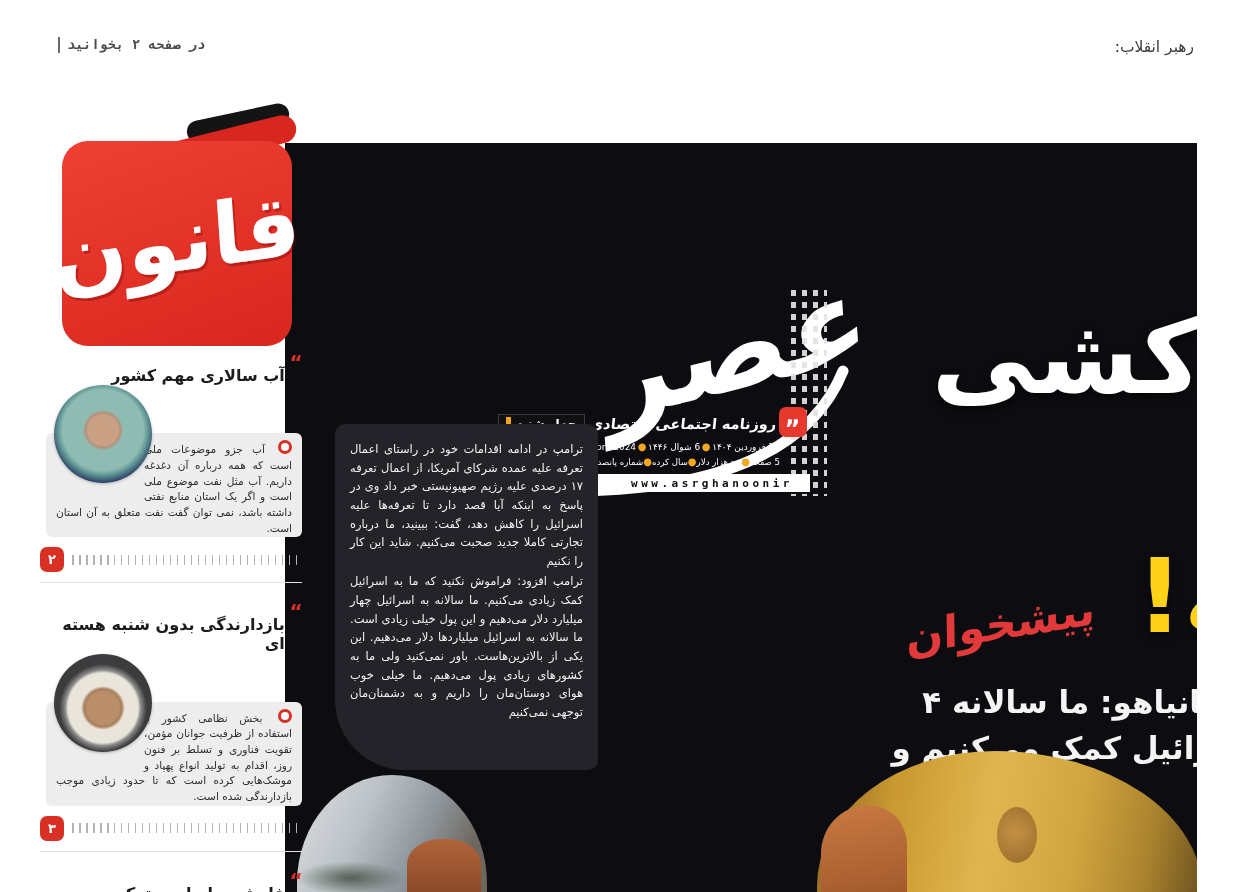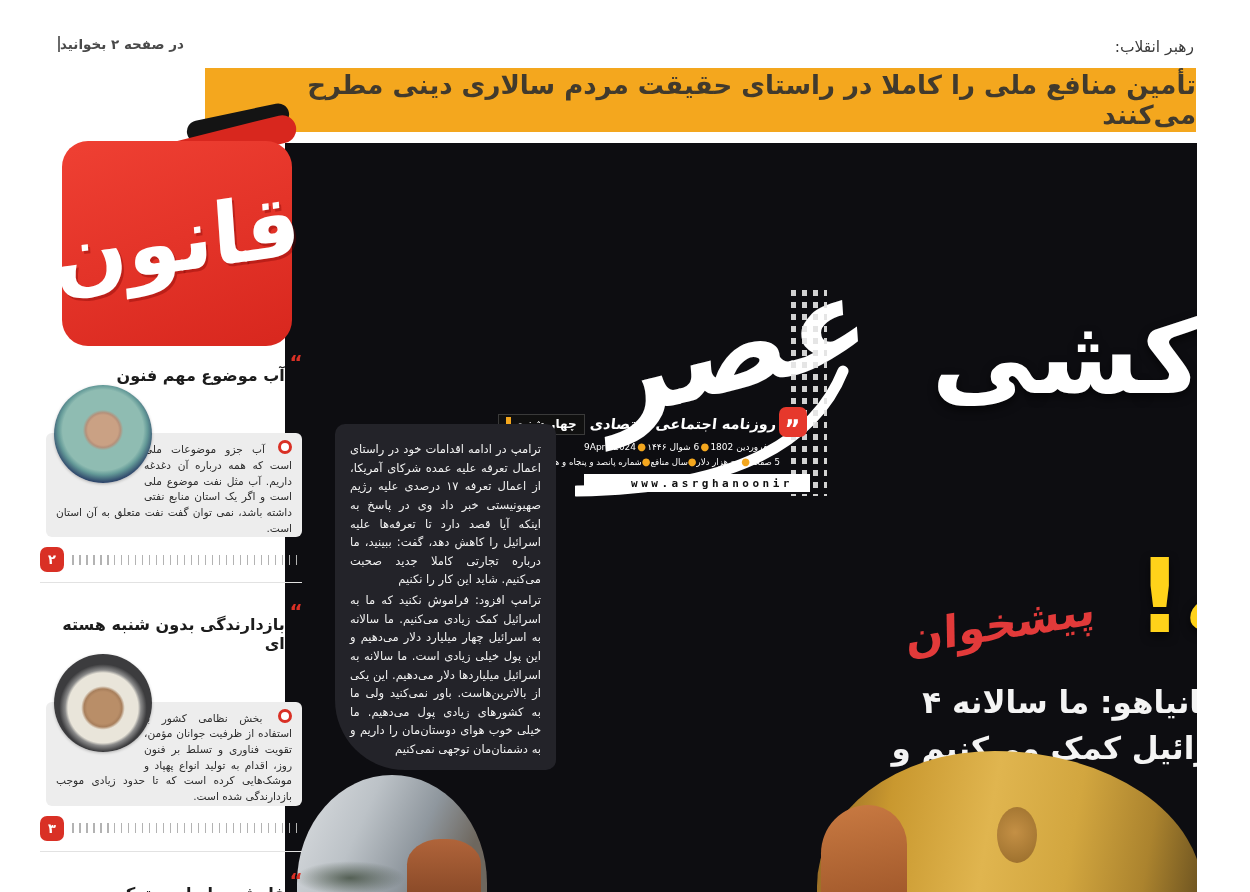--- a/index.html
+++ b/index.html
@@ -1,19 +1,19 @@
 <!DOCTYPE html>
 <html lang="fa"><head>
 <meta charset="utf-8">
 <style>
   html,body{margin:0;padding:0;background:#ffffff;}
   .page{position:relative;width:1250px;height:892px;background:#fff;overflow:hidden;
         font-family:"DejaVu Sans",sans-serif;}
   
-  .top-left{position:absolute;left:58px;top:36px;display:flex;align-items:center;gap:0;}
+  .top-left{position:absolute;left:58px;top:36px;display:flex;align-items:center;gap:7px;font-family:Liberation Mono, monospace;}
   .top-left .bar{width:2px;height:16px;background:#6a6a6a;}
   .top-left .txt{font-size:13.5px;font-weight:bold;color:#4a4a4a;direction:rtl;}
   .top-right{position:absolute;right:56px;top:38px;font-size:15.5px;font-weight:normal;color:#3b3b3b;direction:rtl;}
   
   .banner{position:absolute;left:205px;top:68px;width:991px;height:64px;background:#f4a71e;
           display:flex;align-items:center;justify-content:center;direction:rtl;}
   .banner .txt{font-size:26px;font-weight:bold;color:#413a2d;letter-spacing:-.5px;}
   
   .panel{position:absolute;left:285px;top:143px;width:912px;height:749px;background:#0d0d11;overflow:hidden;}
   
@@ -48,21 +48,21 @@
           display:flex;align-items:center;justify-content:center;padding-left:30px;}
   .urlbar .txt{font-family:"DejaVu Sans Mono",monospace;font-size:11px;font-weight:bold;color:#111;letter-spacing:3.5px;}
   
   .headline{position:absolute;left:588px;top:148px;width:604px;text-align:right;direction:rtl;}
   .hl1{color:#ffffff;font-size:104px;font-weight:bold;line-height:1.28;letter-spacing:-2px;
        text-shadow:0 4px 10px rgba(0,0,0,.6);}
   .hl2{color:#ffd21a;font-size:104px;font-weight:bold;line-height:1.1;letter-spacing:-2px;
        text-shadow:0 4px 10px rgba(0,0,0,.6);}
   .subhead{margin-top:26px;color:#f4f4f4;font-size:31px;font-weight:bold;line-height:1.5;}
   
-  .body-card{position:absolute;left:335px;top:424px;width:221px;height:346px;background:#232329;
+  .body-card{position:absolute;left:335px;top:424px;width:263px;height:346px;background:#232329;
              border-radius:10px 10px 10px 70px;box-sizing:border-box;padding:16px 15px 14px;
              direction:rtl;color:#f1f1f1;font-size:11.5px;line-height:1.62;text-align:justify;}
   .body-card p{margin:0;} .body-card p + p{margin-top:2px;}
   
   .wm{position:absolute;left:905px;top:598px;width:190px;text-align:center;}
   .wm .fa{color:#e23a3a;font-size:44px;font-weight:bold;transform:rotate(-9deg) skewX(-8deg);display:inline-block;}
   .wm .en{color:#e23a3a;font-size:21px;font-weight:bold;margin-top:2px;font-family:"DejaVu Sans",sans-serif;}
   
   .netanyahu{position:absolute;left:12px;top:632px;width:190px;height:120px;
              border-radius:50% 50% 0 0/90% 90% 0 0;
@@ -106,23 +106,20 @@
 <body>
 
 <div class="page">
 
   <div class="top-left">
     <div class="bar"></div>
     <div class="txt">در صفحه ۲ بخوانید</div>
   </div>
   <div class="top-right">رهبر انقلاب:</div>
 
-  <div class="banner">
-    <div class="txt">تأمین منافع ملی را کاملا در راستای حقیقت مردم سالاری دینی مطرح می‌کنند</div>
-  </div>
 
   <div class="panel">
 
     <div class="asr-script">عصر</div>
     <svg class="asr-swoosh" width="300" height="215" viewBox="0 0 300 215">
       <path d="M 268 78 C 235 160, 140 196, 2 198" stroke="#ffffff" stroke-width="11" fill="none" stroke-linecap="round"></path>
     </svg>
     <div class="dots"></div>
     <div class="mast-quote">
         <span>„</span>
@@ -130,32 +127,32 @@
 
     <div class="tagline-row">
       <span class="tagline">روزنامه اجتماعی اقتصادی</span>
       <span class="day-chip">
         <span>چهار شنبه</span>
         <span class="ybar"></span>
       </span>
     </div>
 
     <div class="date-row row1">
-      <span>۲۰ فروردین 1802</span>
+      <span>20 فروردین ۱۴۰۴</span>
       <span class="dot">●</span>
       <span>6 شوال ۱۴۴۶</span>
       <span class="dot">●</span>
       <span>9April 2024</span>
     </div>
     <div class="date-row row2">
       <span>5 صفحه</span>
       <span class="dot">●</span>
       <span>پنج هزار دلار</span>
       <span class="dot">●</span>
-      <span>سال منافع</span>
+      <span>سال کرده</span>
       <span class="dot">●</span>
       <span>شماره پانصد و پنجاه و هفت</span>
     </div>
     <div class="urlbar">
       <span class="txt">www.asrghanoonir</span>
     </div>
 
     <div class="headline">
       <div class="hl1">نسل کشی</div>
       <div class="hl2">بدون تعرفه!</div>
@@ -185,21 +182,21 @@
   <div class="swoosh-red"></div>
   <div class="logo-box">
     <div class="fa">قانون</div>
   </div>
 
   <div class="sidebar">
 
     <div class="sb-item">
       <div class="sb-title" dir="rtl">
         <span class="sb-quote">„</span>
-        <span>آب موضوع مهم فنون</span>
+        <span>آب سالاری مهم کشور</span>
       </div>
       <div class="sb-body">
         <div class="sb-gray">
           <span class="spacer"></span>
           <span class="sb-bullet"></span>
           <span>آب جزو موضوعات ملی است که همه درباره آن دغدغه داریم. آب مثل نفت موضوع ملی است و اگر یک استان منابع نفتی داشته باشد، نمی توان گفت نفت متعلق به آن استان است.</span>
         </div>
         <div class="sb-avatar av1"></div>
       </div>
       <div class="sb-foot">

